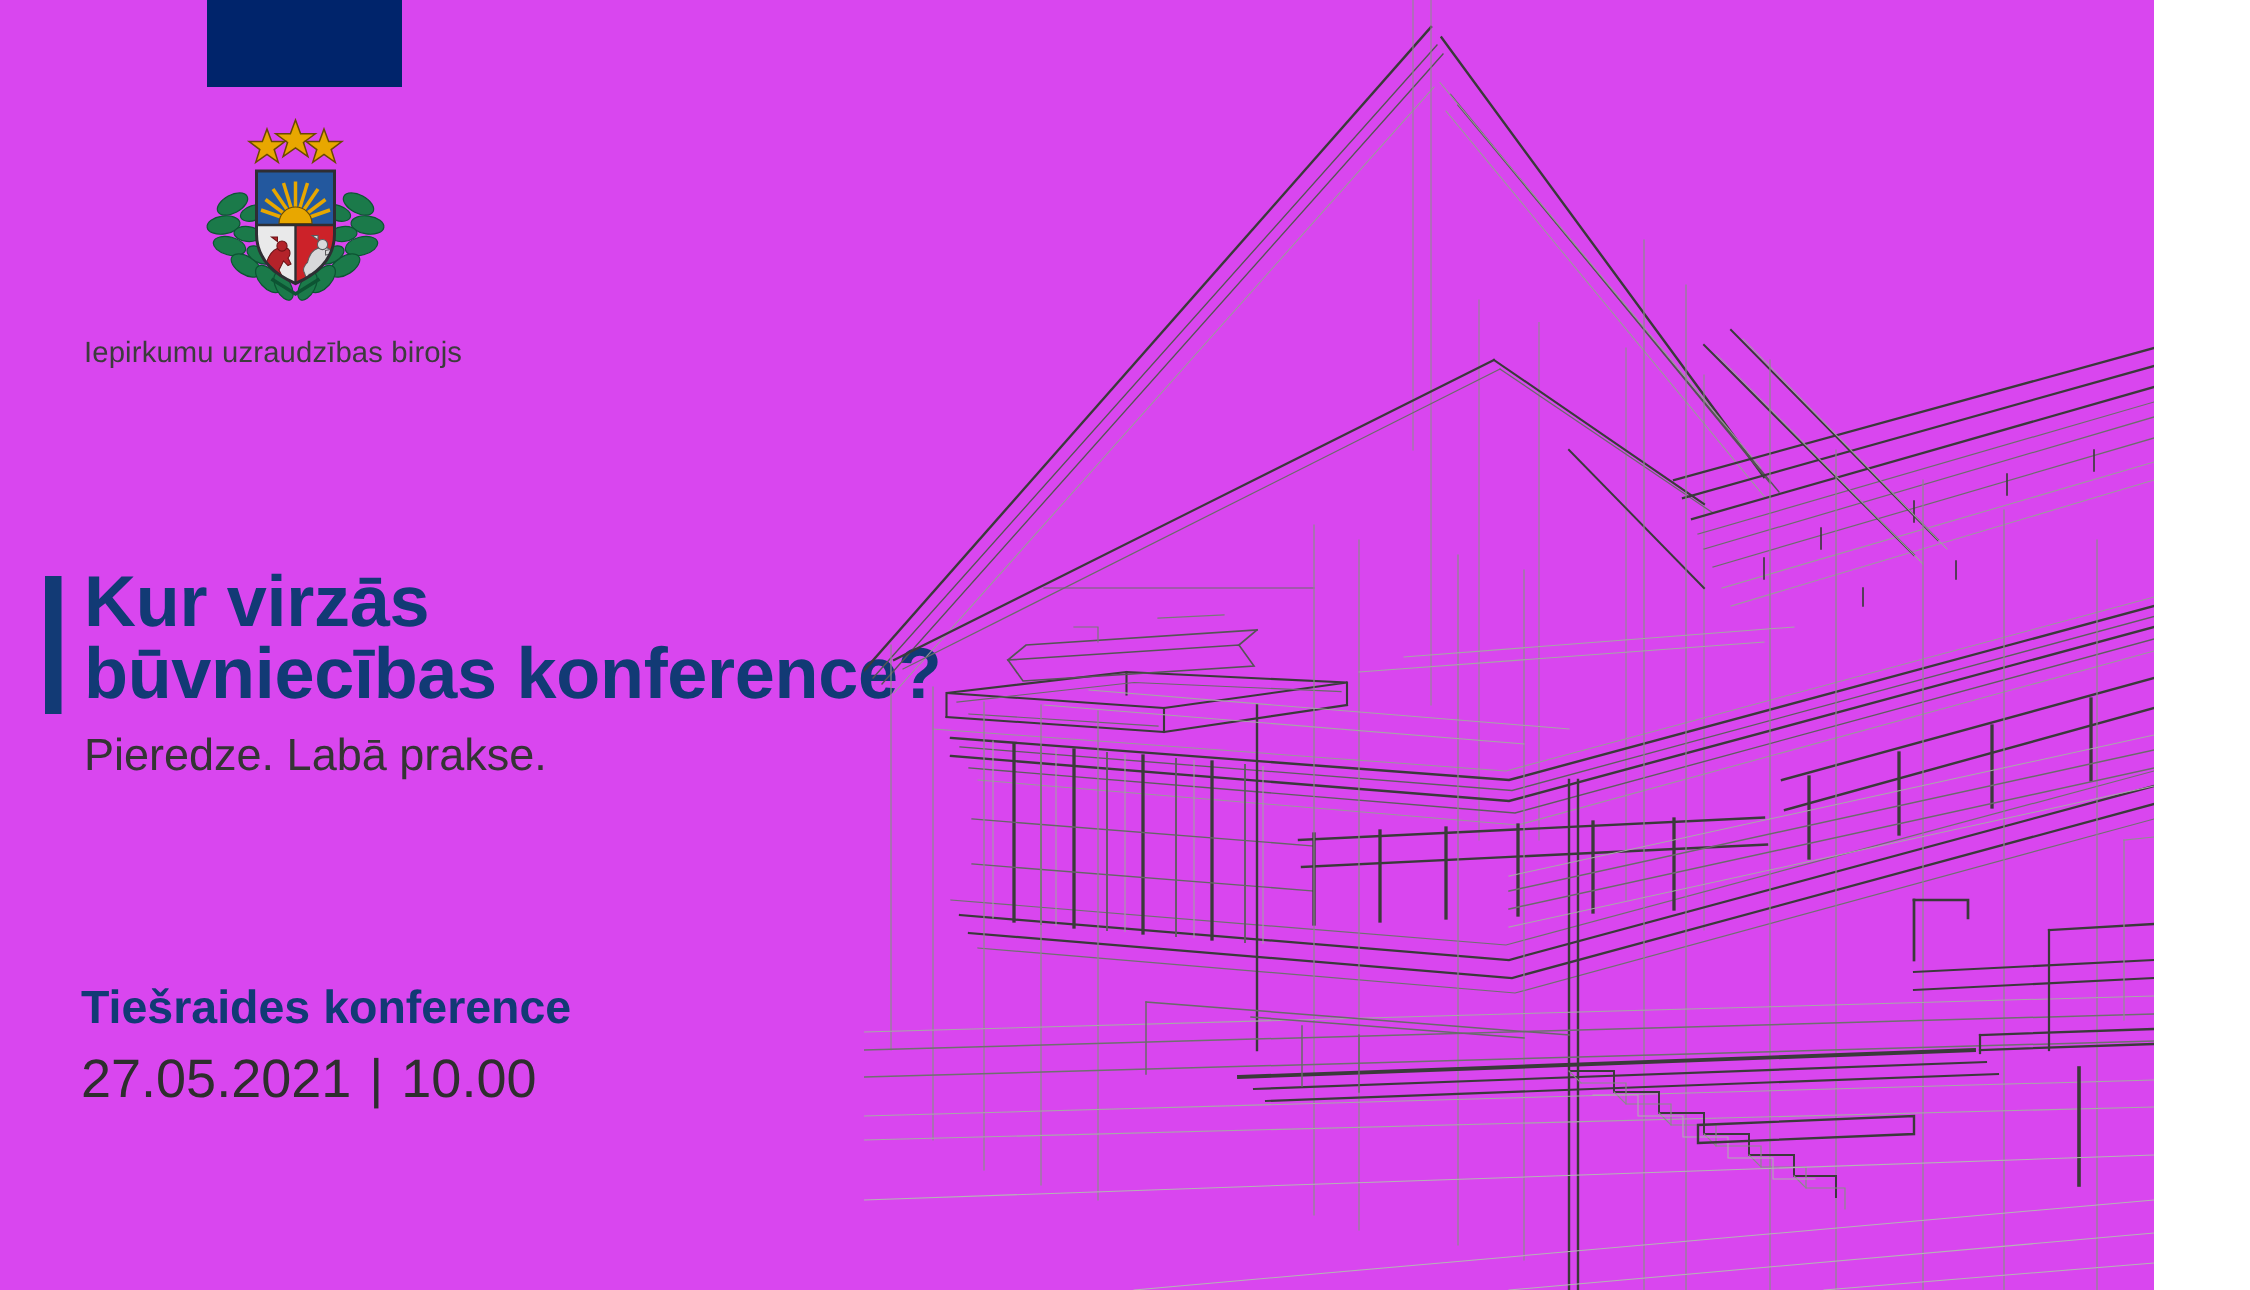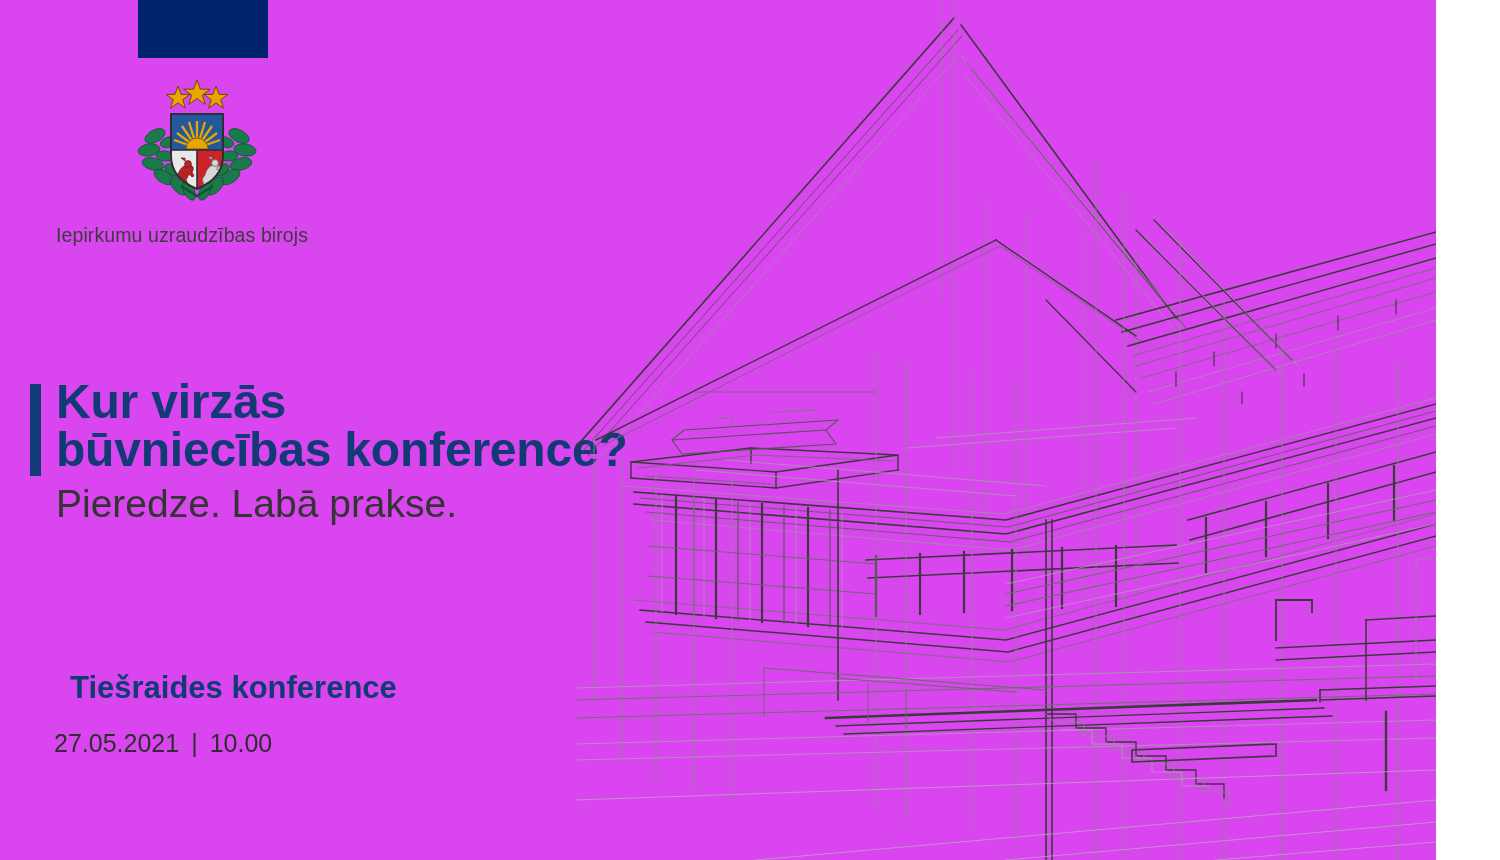--- a/index.html
+++ b/index.html
@@ -58,43 +58,43 @@
     font-size: 48px;
     line-height: 48px;
     font-weight: bold;
     color: #123a75;
     letter-spacing: -0.2px;
   }
   .title .ln { display: block; white-space: nowrap; }
   .subtitle {
     position: absolute;
     left: 26px; top: 106px;
-    font-size: 39px;
+    font-size: 30px;
     line-height: 40px;
     color: #343434;
     white-space: nowrap;
   }
 
   
   .event-block {
     position: absolute;
     left: 54px; top: 652px;
     width: 560px;
   }
   .event-title {
-    margin: 16px;
+    margin: 0;
     font-size: 31px;
     line-height: 40px;
     font-weight: bold;
     color: #123a75;
     white-space: nowrap;
   }
   .event-datetime {
     margin: 8px 0 0 0;
-    font-size: 25px;
+    font-size: 36px;
     line-height: 38px;
     color: #2e2e2e;
     white-space: nowrap;
   }
   .event-datetime .sep { padding: 0 12px; }
 
   
   .artwork {
     position: absolute;
     right: 0; top: 0;

